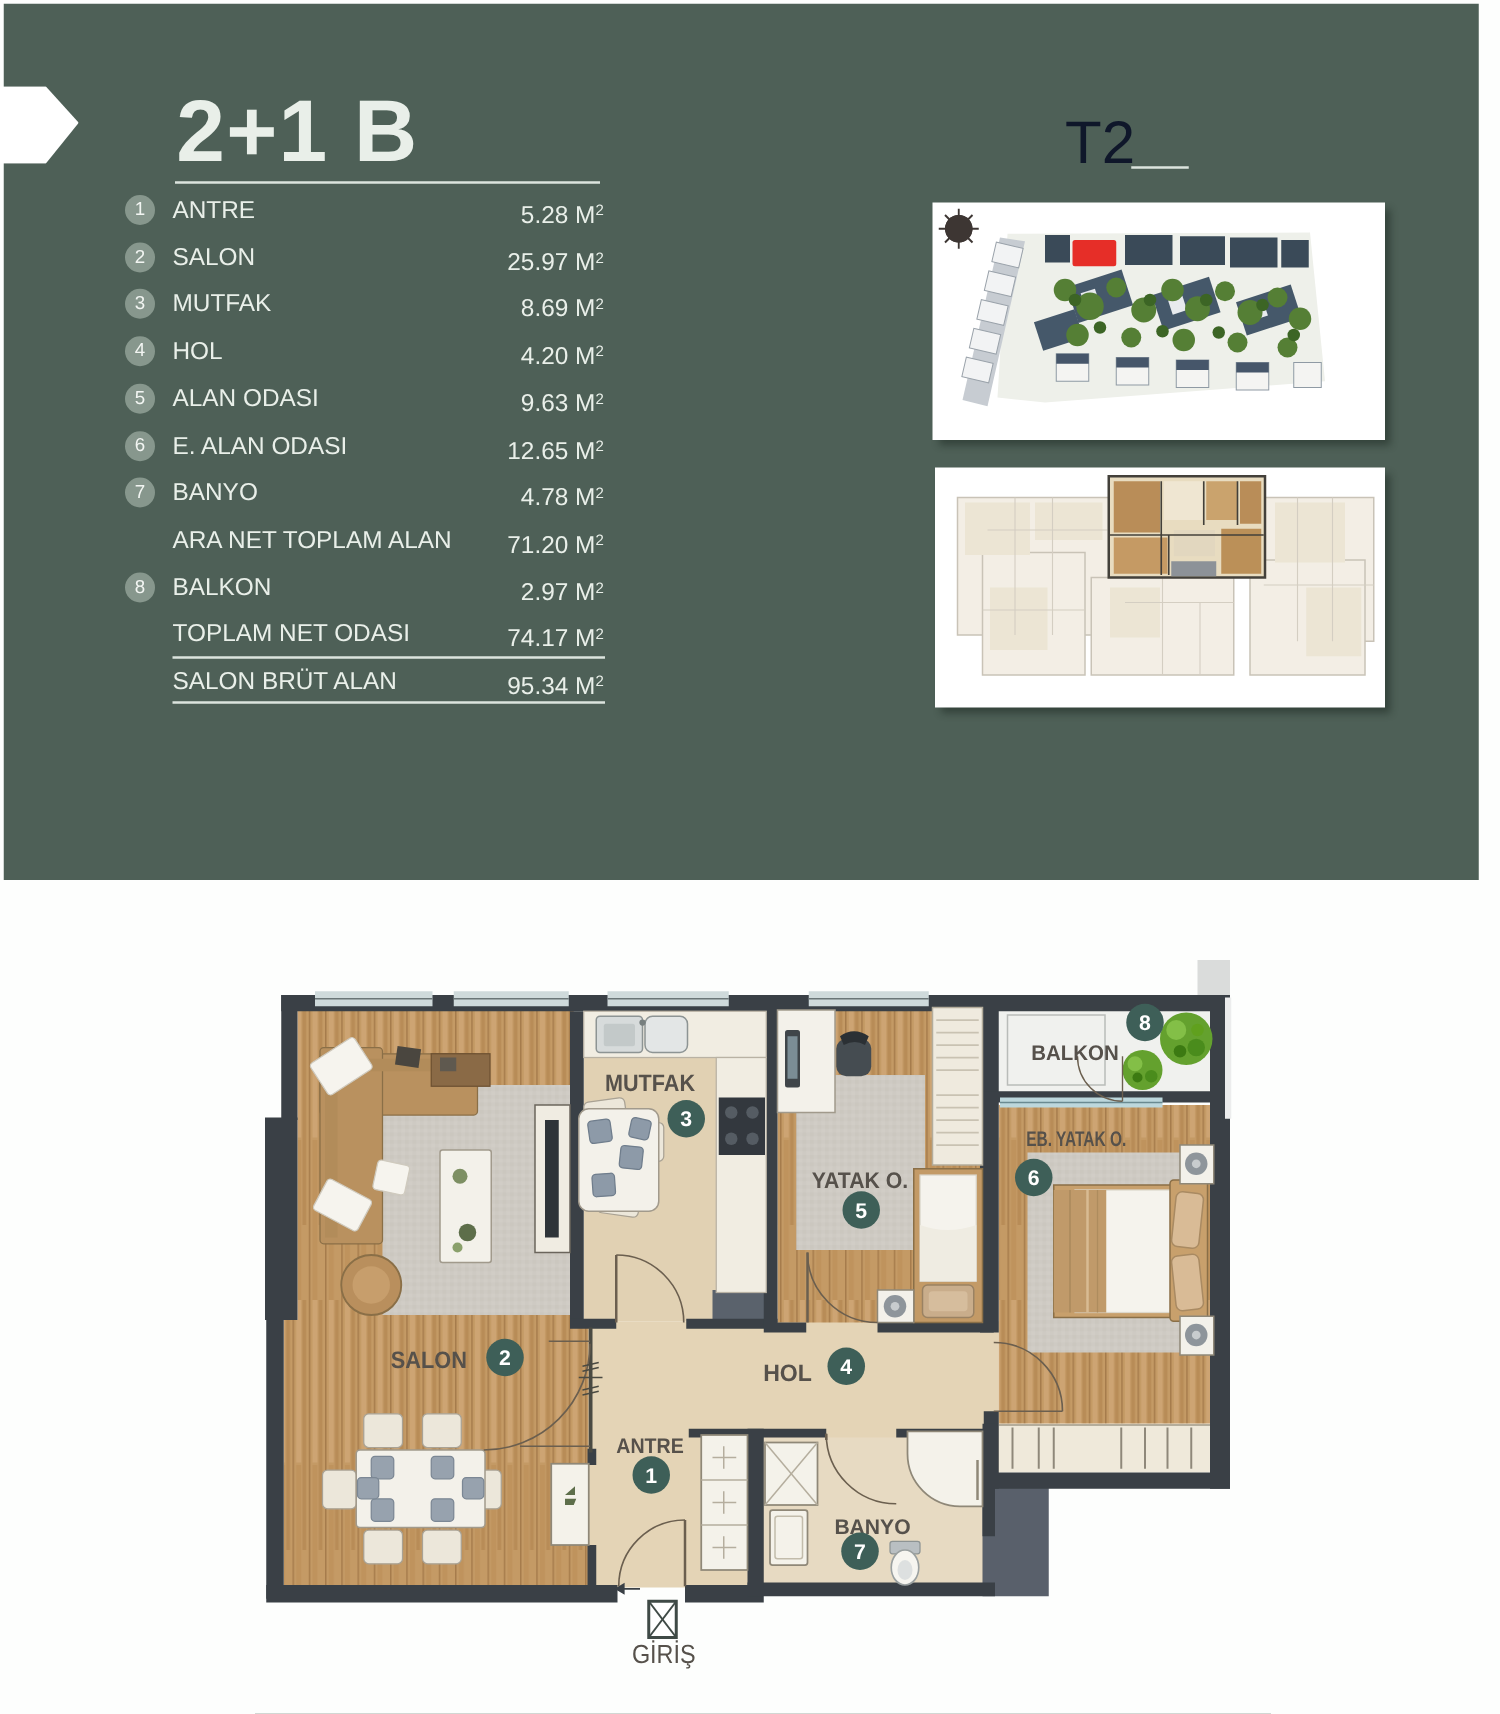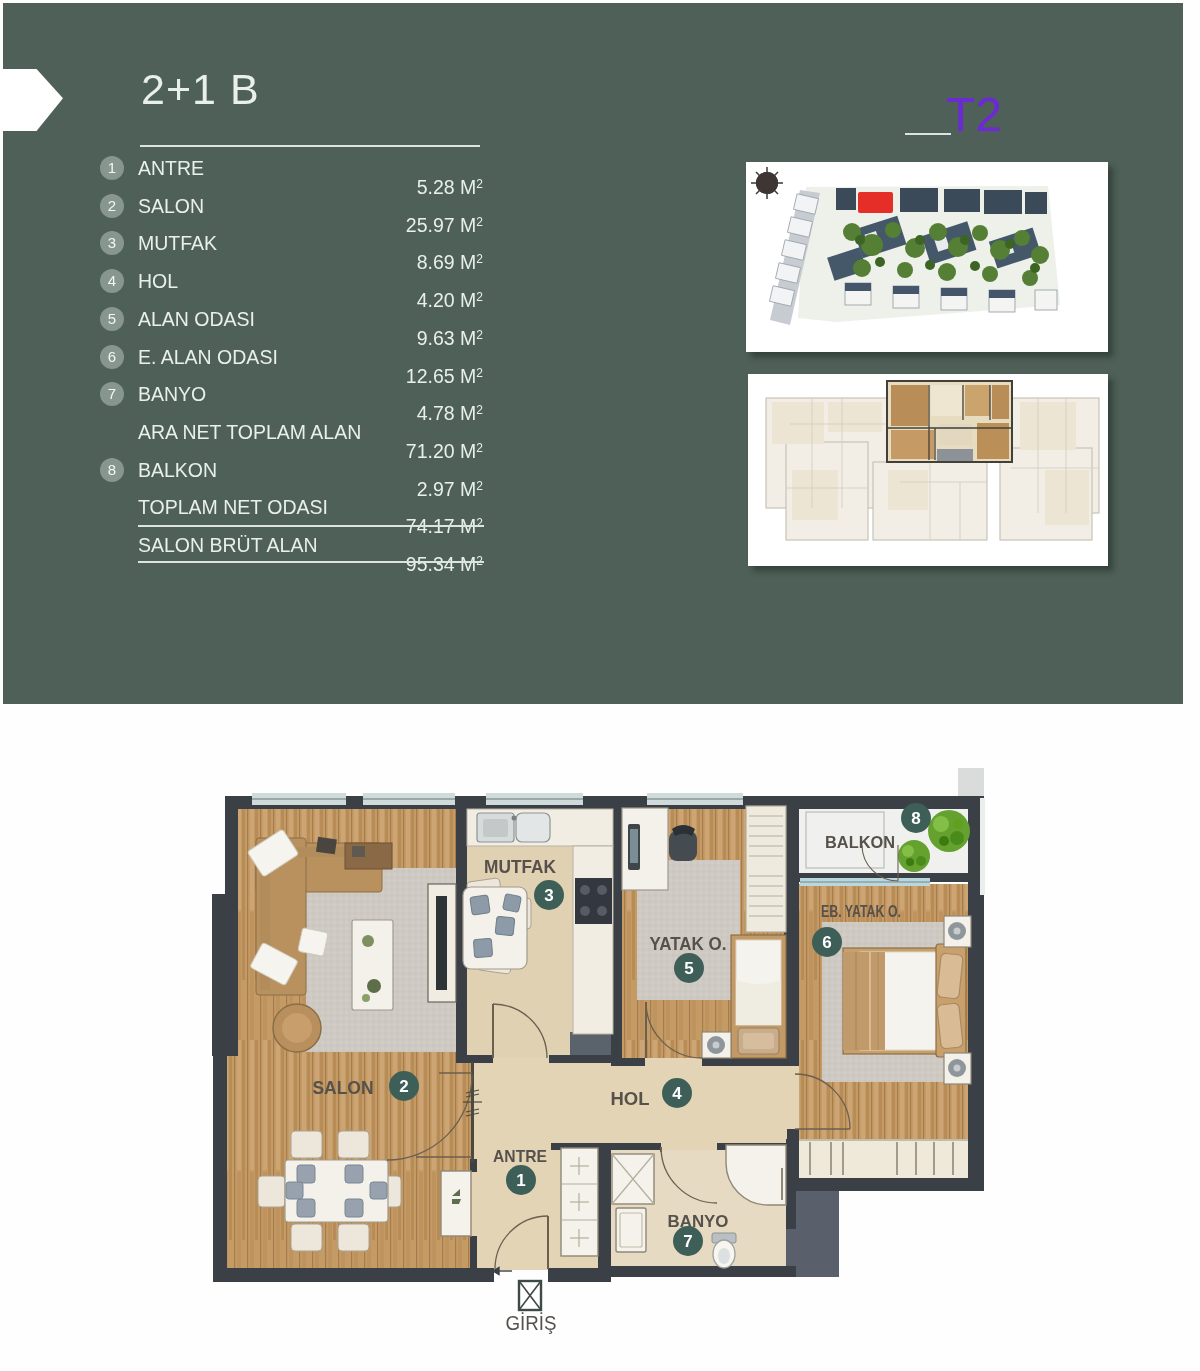--- a/index.html
+++ b/index.html
@@ -1,29 +1,29 @@
 <!DOCTYPE html>
 <html><head>
 <meta charset="utf-8">
 <style>
   html,body{margin:0;padding:0;}
   body{width:1200px;height:1371px;position:relative;background:#fdfefd;font-family:"Liberation Sans", sans-serif;overflow:hidden;}
   .green{position:absolute;left:3px;top:3px;width:1180px;height:701px;background:#4e6057;}
   .arrow{position:absolute;left:0;top:69px;width:63px;height:62px;background:#fff;
     clip-path:polygon(0 0,58% 0,100% 47%,58% 100%,0 100%);}
-  .title{position:absolute;left:141px;top:65px;font-size:43px;color:#e9efe9;letter-spacing:1px;}
+  .title{position:absolute;left:141px;top:65px;font-size:70px;color:#e9efe9;letter-spacing:1px;font-weight:bold;}
   .titleline{position:absolute;left:140px;top:145px;width:340px;height:2px;background:#dce4de;}
   .row{position:absolute;left:97px;width:386px;height:26px;line-height:26px;font-size:19.5px;color:#e9efe9;}
   .badge{position:absolute;left:3px;top:1px;width:24px;height:24px;border-radius:50%;background:#87978d;color:#f2f5f2;
     font-size:15px;text-align:center;line-height:24px;}
   .lbl{position:absolute;left:41px;top:0;}
-  .val{position:absolute;right:0;top:16px;text-align:left;}
+  .val{position:absolute;right:0;top:0;text-align:left;}
   sup{font-size:12px;vertical-align:6px;}
   .sep{position:absolute;left:138px;width:346px;height:2px;background:#dce4de;}
-  .t2{position:absolute;left:852px;top:87px;width:150px;text-align:right;font-size:48px;color:#6d28d9;}
+  .t2{position:absolute;left:852px;top:87px;width:150px;text-align:left;font-size:48px;color:#0f172a;}
   .t2line{position:absolute;left:905px;top:133px;width:46px;height:2px;background:#dce4de;}
   .imgbox{position:absolute;background:#fff;box-shadow:5px 5px 6px rgba(20,30,25,.45);}
   #box1{left:746px;top:162px;width:362px;height:190px;}
   #box2{left:748px;top:374px;width:360px;height:192px;}
   svg{position:absolute;left:0;top:0;}
 </style>
 </head>
 <body>
 
 <div class="green"></div>

